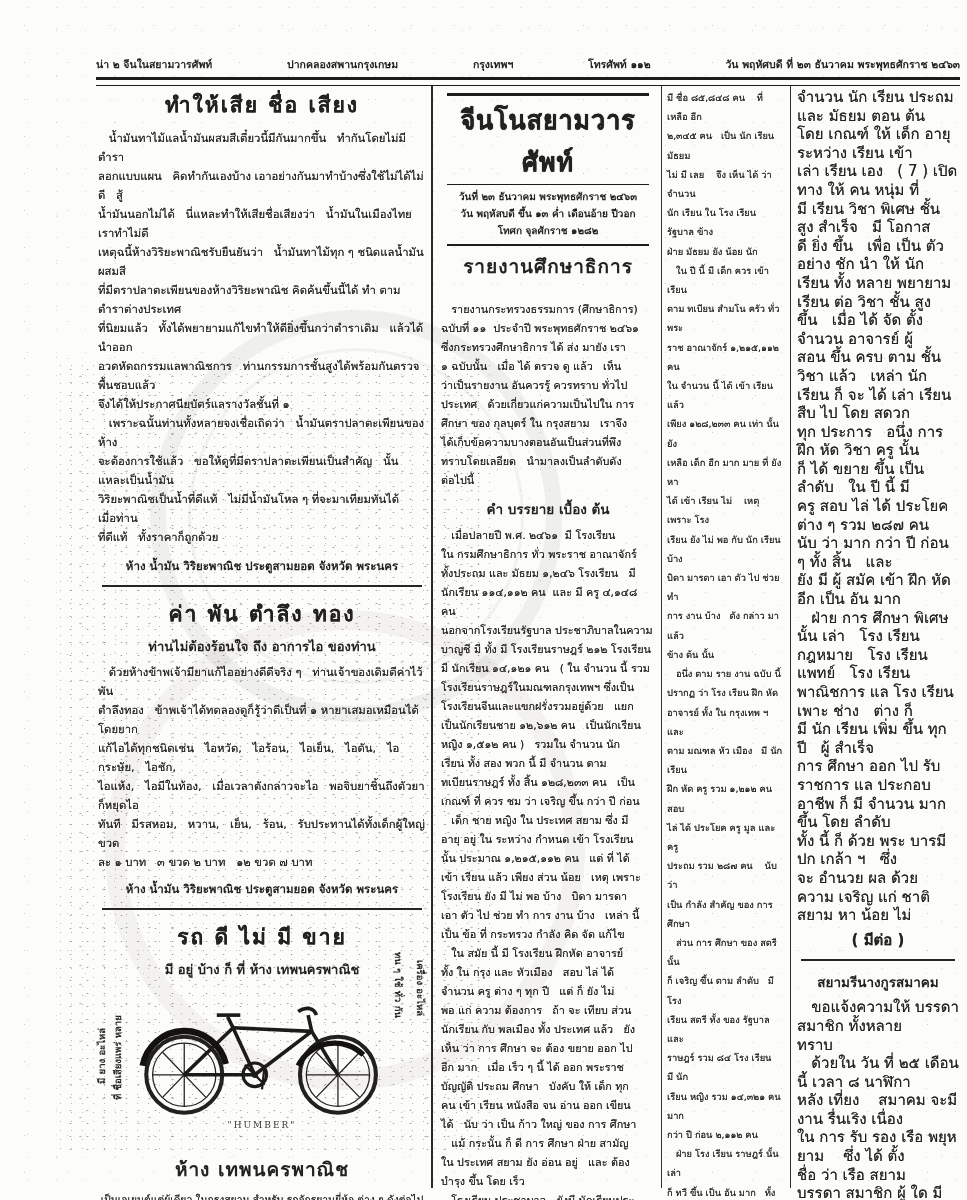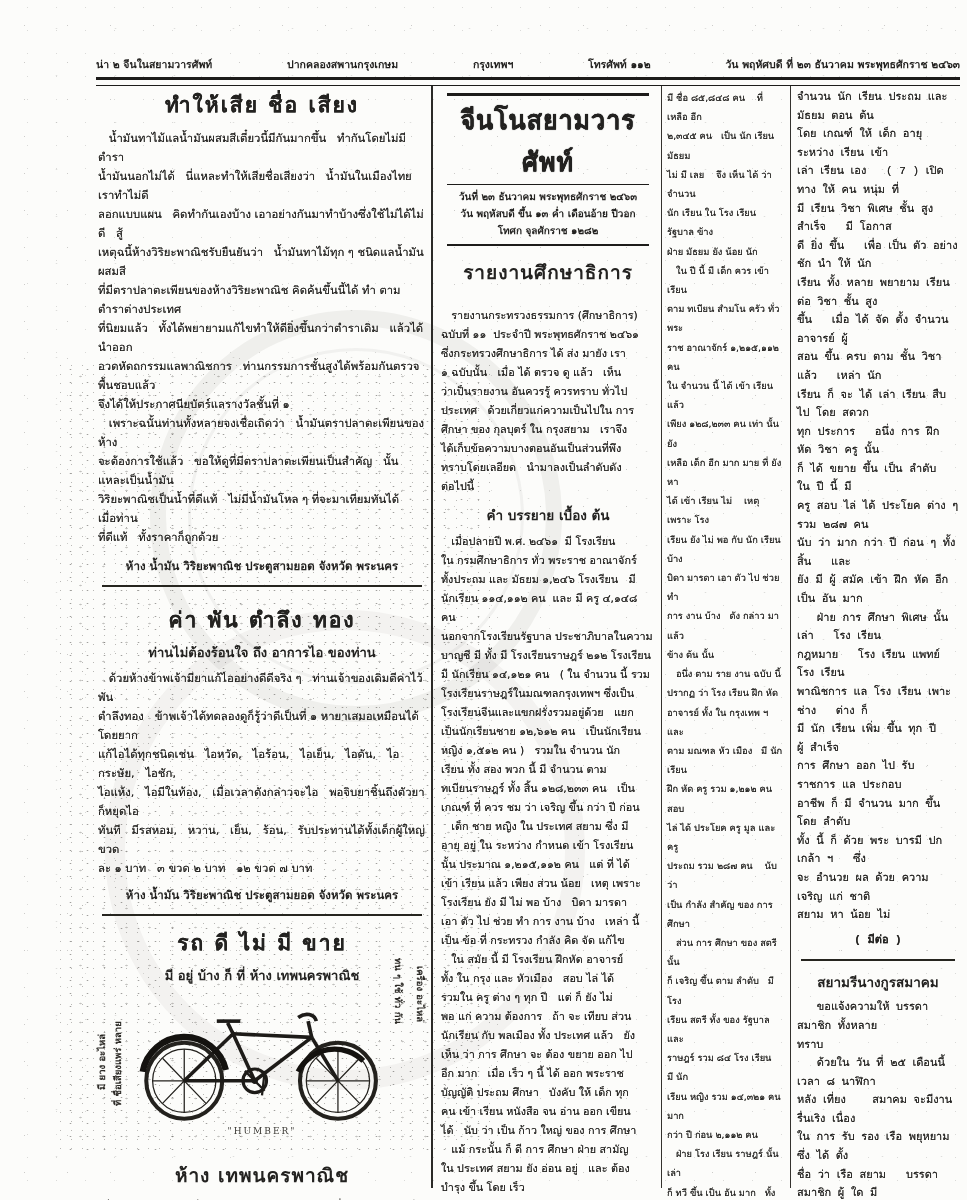--- a/index.html
+++ b/index.html
@@ -38,21 +38,21 @@
   .col{position:absolute;top:88px;}
   .col1{left:98px;width:328px;}
   .col2{left:441px;width:214px;}
   .col3{left:667px;width:119px;}
   .col4{left:797px;width:162px;}
 
   .tline{white-space:pre-wrap;text-shadow:0 0 .4px rgba(40,38,34,.7);}
   .c1 .tline{font-size:11.3px;line-height:19px;}
   .c2 .tline{font-size:10.8px;line-height:19px;}
   .c3 .tline{font-size:9.3px;line-height:19.2px;}
-  .c4 .tline{font-size:11px;line-height:18.6px;font-family:Liberation Mono, monospace;}
+  .c4 .tline{font-size:15px;line-height:18.6px;}
 
   .head-xl{font-size:21px;font-weight:bold;text-align:center;letter-spacing:2px;
            text-shadow:0 0 .6px rgba(20,20,18,.9);}
   .head-l{font-size:19px;font-weight:bold;text-align:center;letter-spacing:1px;}
   .head-m{font-size:13.5px;font-weight:bold;text-align:center;}
   .subhead{font-size:13px;font-weight:bold;text-align:center;}
   .sig{font-size:11.5px;font-weight:bold;text-align:center;}
   .hr{border-top:2px solid #26251f;margin:10px 4px;}
   .hr-dots{text-align:center;font-weight:bold;letter-spacing:2px;line-height:10px;margin:2px 0;}
 
@@ -92,36 +92,36 @@
   <div class="rule-double"></div>
 
   <div class="vdiv vdiv1"></div>
   <div class="vdiv vdiv2"></div>
   <div class="vdiv vdiv3"></div>
 
   <div class="col col1 c1">
     <div style="margin-top:0" class="head-xl">ทำให้เสีย ชื่อ เสียง</div>
     <div style="margin-top:8px">
         <div class="tline">   น้ำมันทาไม้แลน้ำมันผสมสีเตี๋ยวนี้มีกันมากขึ้น   ทำกันโดยไม่มีตำรา</div>
+        <div class="tline">ลอกแบบแผน   คิดทำกันเองบ้าง เอาอย่างกันมาทำบ้างซึ่งใช้ไม่ได้ไม่ดี   สู้</div>
         <div class="tline">น้ำมันนอกไม่ได้   นี่แหละทำให้เสียชื่อเสียงว่า   น้ำมันในเมืองไทยเราทำไม่ดี</div>
-        <div class="tline">ลอกแบบแผน   คิดทำกันเองบ้าง เอาอย่างกันมาทำบ้างซึ่งใช้ไม่ได้ไม่ดี   สู้</div>
         <div class="tline">เหตุฉนี้ห้างวิริยะพาณิชรับยืนยันว่า   น้ำมันทาไม้ทุก ๆ ชนิดแลน้ำมันผสมสี</div>
         <div class="tline">ที่มีตราปลาตะเพียนของห้างวิริยะพาณิช คิดค้นขึ้นนี้ได้ ทำ ตามตำราต่างประเทศ</div>
         <div class="tline">ที่นิยมแล้ว   ทั้งได้พยายามแก้ไขทำให้ดียิ่งขึ้นกว่าตำราเดิม   แล้วได้นำออก</div>
         <div class="tline">อวดหัดถกรรมแลพาณิชการ   ท่านกรรมการชั้นสูงได้พร้อมกันตรวจพื้นชอบแล้ว</div>
         <div class="tline">จึงได้ให้ประกาศนียบัตร์แลรางวัลชั้นที่ ๑</div>
         <div class="tline">   เพราะฉนั้นท่านทั้งหลายจงเชื่อเถิดว่า   น้ำมันตราปลาตะเพียนของห้าง</div>
         <div class="tline">จะต้องการใช้แล้ว   ขอให้ดูที่มีตราปลาตะเพียนเป็นสำคัญ   นั้นแหละเป็นน้ำมัน</div>
         <div class="tline">วิริยะพาณิชเป็นน้ำที่ดีแท้   ไม่มีน้ำมันโหล ๆ ที่จะมาเทียมทันได้   เมื่อท่าน</div>
         <div class="tline">ที่ดีแท้   ทั้งราคาก็ถูกด้วย</div>
       </div>
     <div style="margin-top:10px" class="sig">ห้าง น้ำมัน วิริยะพาณิช   ประตูสามยอด   จังหวัด พระนคร</div>
     <div class="hr"></div>
 
-    <div style="margin-top:16px" class="head-xl">ค่า พัน ตำลึง ทอง</div>
+    <div style="margin-top:10px" class="head-xl">ค่า พัน ตำลึง ทอง</div>
     <div style="margin-top:6px" class="subhead">ท่านไม่ต้องร้อนใจ ถึง อาการไอ ของท่าน</div>
     <div style="margin-top:6px">
         <div class="tline">   ด้วยห้างข้าพเจ้ามียาแก้ไออย่างดีดีจริง ๆ   ท่านเจ้าของเดิมตีค่าไว้พัน</div>
         <div class="tline">ตำลึงทอง   ข้าพเจ้าได้ทดลองดูก็รู้ว่าดีเป็นที่ ๑ หายาเสมอเหมือนได้โดยยาก</div>
         <div class="tline">แก้ไอได้ทุกชนิดเช่น   ไอหวัด,   ไอร้อน,   ไอเย็น,   ไอดัน,   ไอกระษัย,   ไอชัก,</div>
         <div class="tline">ไอแห้ง,   ไอมีในท้อง,   เมื่อเวลาดังกล่าวจะไอ   พอจิบยาชิ้นถึงตัวยาก็หยุดไอ</div>
         <div class="tline">ทันที   มีรสหอม,   หวาน,   เย็น,   ร้อน,   รับประทานได้ทั้งเด็กผู้ใหญ่   ขวด</div>
         <div class="tline">ละ ๑ บาท   ๓ ขวด ๒ บาท   ๑๒ ขวด ๗ บาท</div>
       </div>
     <div style="margin-top:8px" class="sig">ห้าง น้ำมัน วิริยะพาณิช   ประตูสามยอด   จังหวัด พระนคร</div>
@@ -173,21 +173,21 @@
   <div class="col col2 c2">
     <div class="mast-rule"></div>
     <div class="masthead">
       <div class="masthead-title">จีนโนสยามวารศัพท์</div>
       <div class="mast-rule-thin"></div>
       <div class="masthead-sub">วันที่ ๒๓ ธันวาคม พระพุทธศักราช ๒๔๖๓</div>
       <div class="masthead-sub">วัน พฤหัสบดี ขึ้น ๑๓ ค่ำ เดือนอ้าย ปีวอก</div>
       <div class="masthead-sub">โทศก จุลศักราช ๑๒๘๒</div>
       <div class="mast-rule" style="border-top-width:2px"></div>
     </div>
-    <div class="head-l" style="margin-top:11px">รายงานศึกษาธิการ</div>
+    <div class="head-l" style="margin-top:5px">รายงานศึกษาธิการ</div>
     <div style="margin-top:19px">
         <div class="tline">   รายงานกระทรวงธรรมการ (ศึกษาธิการ)</div>
         <div class="tline">ฉบับที่ ๑๑  ประจำปี พระพุทธศักราช ๒๔๖๑</div>
         <div class="tline">ซึ่งกระทรวงศึกษาธิการ ได้ ส่ง มายัง เรา</div>
         <div class="tline">๑ ฉบับนั้น   เมื่อ ได้ ตรวจ ดู แล้ว   เห็น</div>
         <div class="tline">ว่าเป็นรายงาน อันควรรู้ ควรทราบ ทั่วไป</div>
         <div class="tline">ประเทศ   ด้วยเกี่ยวแก่ความเป็นไปใน การ</div>
         <div class="tline">ศึกษา ของ กุลบุตร์ ใน กรุงสยาม   เราจึง</div>
         <div class="tline">ได้เก็บข้อความบางตอนอันเป็นส่วนที่พึง</div>
         <div class="tline">ทราบโดยเลอียด   นำมาลงเป็นลำดับดัง</div>
@@ -211,21 +211,21 @@
         <div class="tline">เกณฑ์ ที่ ควร ชม ว่า เจริญ ขึ้น กว่า ปี ก่อน</div>
         <div class="tline">   เด็ก ชาย หญิง ใน ประเทศ สยาม ซึ่ง มี</div>
         <div class="tline">อายุ อยู่ ใน ระหว่าง กำหนด เข้า โรงเรียน</div>
         <div class="tline">นั้น ประมาณ ๑,๒๑๕,๑๑๒ คน   แต่ ที่ ได้</div>
         <div class="tline">เข้า เรียน แล้ว เพียง ส่วน น้อย   เหตุ เพราะ</div>
         <div class="tline">โรงเรียน ยัง มี ไม่ พอ บ้าง   บิดา มารดา</div>
         <div class="tline">เอา ตัว ไป ช่วย ทำ การ งาน บ้าง   เหล่า นี้</div>
         <div class="tline">เป็น ข้อ ที่ กระทรวง กำลัง คิด จัด แก้ไข</div>
         <div class="tline">   ใน สมัย นี้ มี โรงเรียน ฝึกหัด อาจารย์</div>
         <div class="tline">ทั้ง ใน กรุง และ หัวเมือง   สอบ ไล่ ได้</div>
-        <div class="tline">รวมใน ครู ต่าง ๆ ทุก ปี   แต่ ก็ ยัง ไม่</div>
+        <div class="tline">จำนวน ครู ต่าง ๆ ทุก ปี   แต่ ก็ ยัง ไม่</div>
         <div class="tline">พอ แก่ ความ ต้องการ   ถ้า จะ เทียบ ส่วน</div>
         <div class="tline">นักเรียน กับ พลเมือง ทั้ง ประเทศ แล้ว   ยัง</div>
         <div class="tline">เห็น ว่า การ ศึกษา จะ ต้อง ขยาย ออก ไป</div>
         <div class="tline">อีก มาก   เมื่อ เร็ว ๆ นี้ ได้ ออก พระราช</div>
         <div class="tline">บัญญัติ ประถม ศึกษา   บังคับ ให้ เด็ก ทุก</div>
         <div class="tline">คน เข้า เรียน หนังสือ จน อ่าน ออก เขียน</div>
         <div class="tline">ได้   นับ ว่า เป็น ก้าว ใหญ่ ของ การ ศึกษา</div>
         <div class="tline">   แม้ กระนั้น ก็ ดี การ ศึกษา ฝ่าย สามัญ</div>
         <div class="tline">ใน ประเทศ สยาม ยัง อ่อน อยู่   และ ต้อง</div>
         <div class="tline">บำรุง ขึ้น โดย เร็ว</div>

